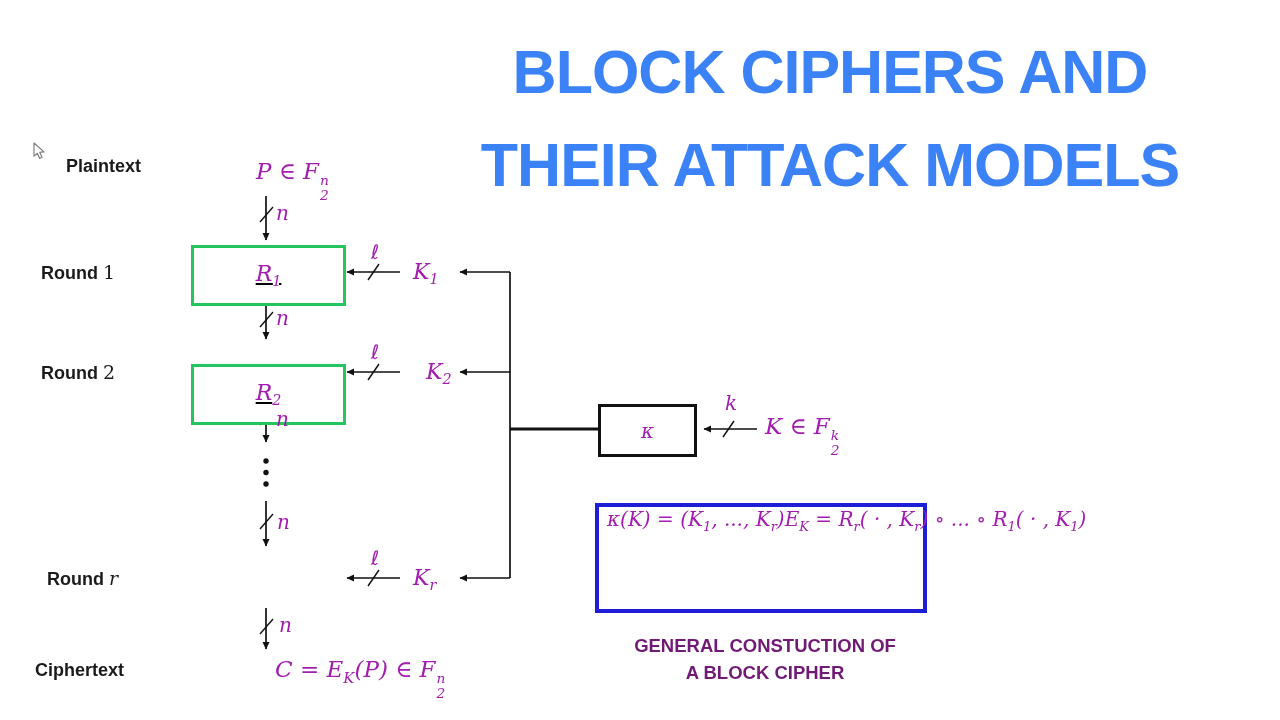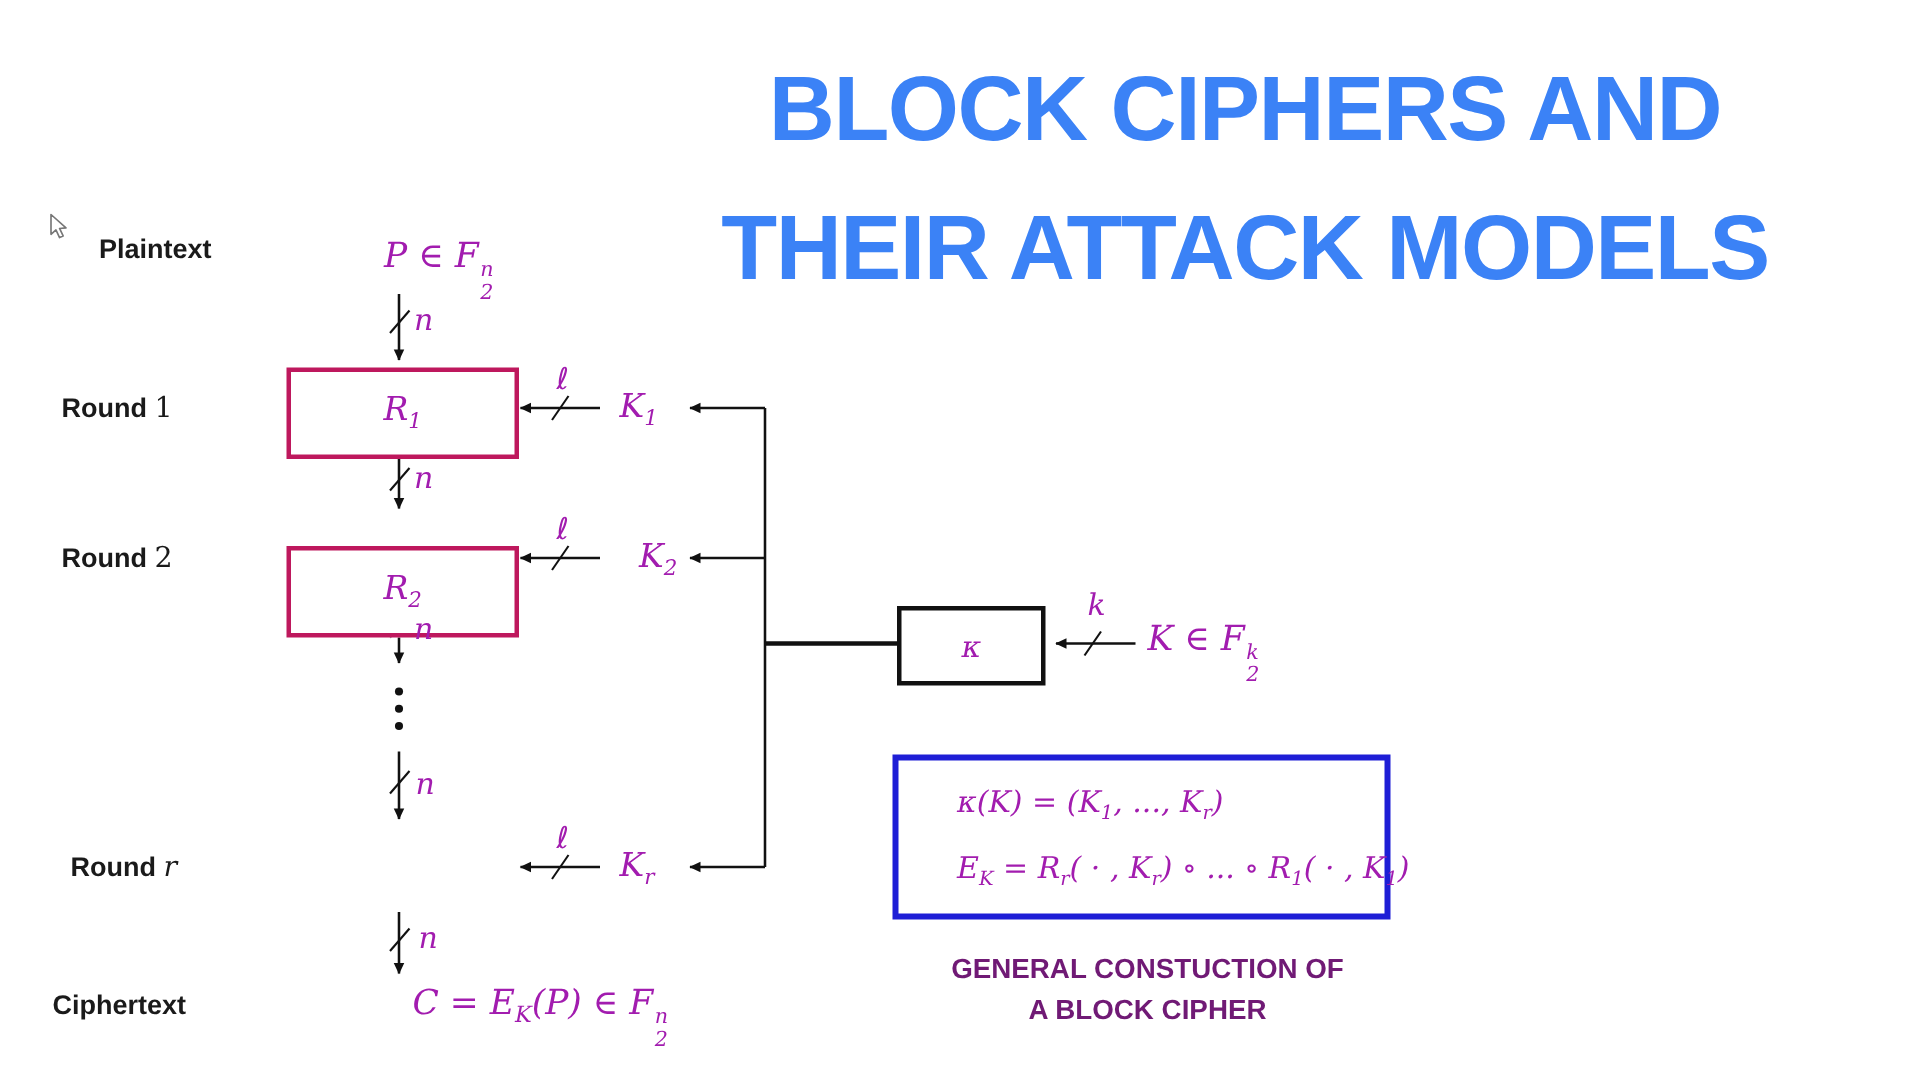--- a/index.html
+++ b/index.html
@@ -21,30 +21,30 @@
   
   .math{position:absolute;font-family:"DejaVu Serif","DejaVu Sans",serif;font-style:italic;
         color:#a21caf;white-space:nowrap;}
   .math sub{font-size:0.65em;}
   .stack{display:inline-flex;flex-direction:column;align-items:flex-start;font-size:0.6em;
          line-height:1.05;vertical-align:-0.45em;margin-left:1px;}
   .m23{font-size:23px;}
   .m22{font-size:22px;}
   .m20{font-size:20px;}
   
-  .rbox{position:absolute;left:191px;width:149px;height:55px;border:3px solid #be185d;
+  .rbox{position:absolute;left:191px;width:149px;height:55px;border:3px solid #22c55e;
         box-sizing:content-box;display:flex;align-items:center;justify-content:center;
-        background:#fff;}
+        background:#fff;text-decoration:underline;}
   .rbox .math{position:static;}
   #kappa-box{position:absolute;left:598px;top:404px;width:93px;height:47px;border:3px solid #111;
         display:flex;align-items:center;justify-content:center;background:#fff;}
   #kappa-box .math{position:static;}
   #construction-box{position:absolute;left:595px;top:503px;width:332px;height:110px;
         box-sizing:border-box;border:4px solid #1e1ed6;background:#fff;
-        display:flex;flex-direction:column;justify-content:space-evenly;padding-left:39px;}
+        display:flex;flex-direction:row;justify-content:space-evenly;padding-left:8px;}
   #construction-box .math{position:static;}
   
   #caption{position:absolute;left:570px;top:632px;width:390px;text-align:center;
         font-weight:bold;font-size:18.5px;line-height:27px;color:#701a75;}
   
   #cursor{position:absolute;left:33px;top:142px;}
 </style>
 </head>
 <body>
 

